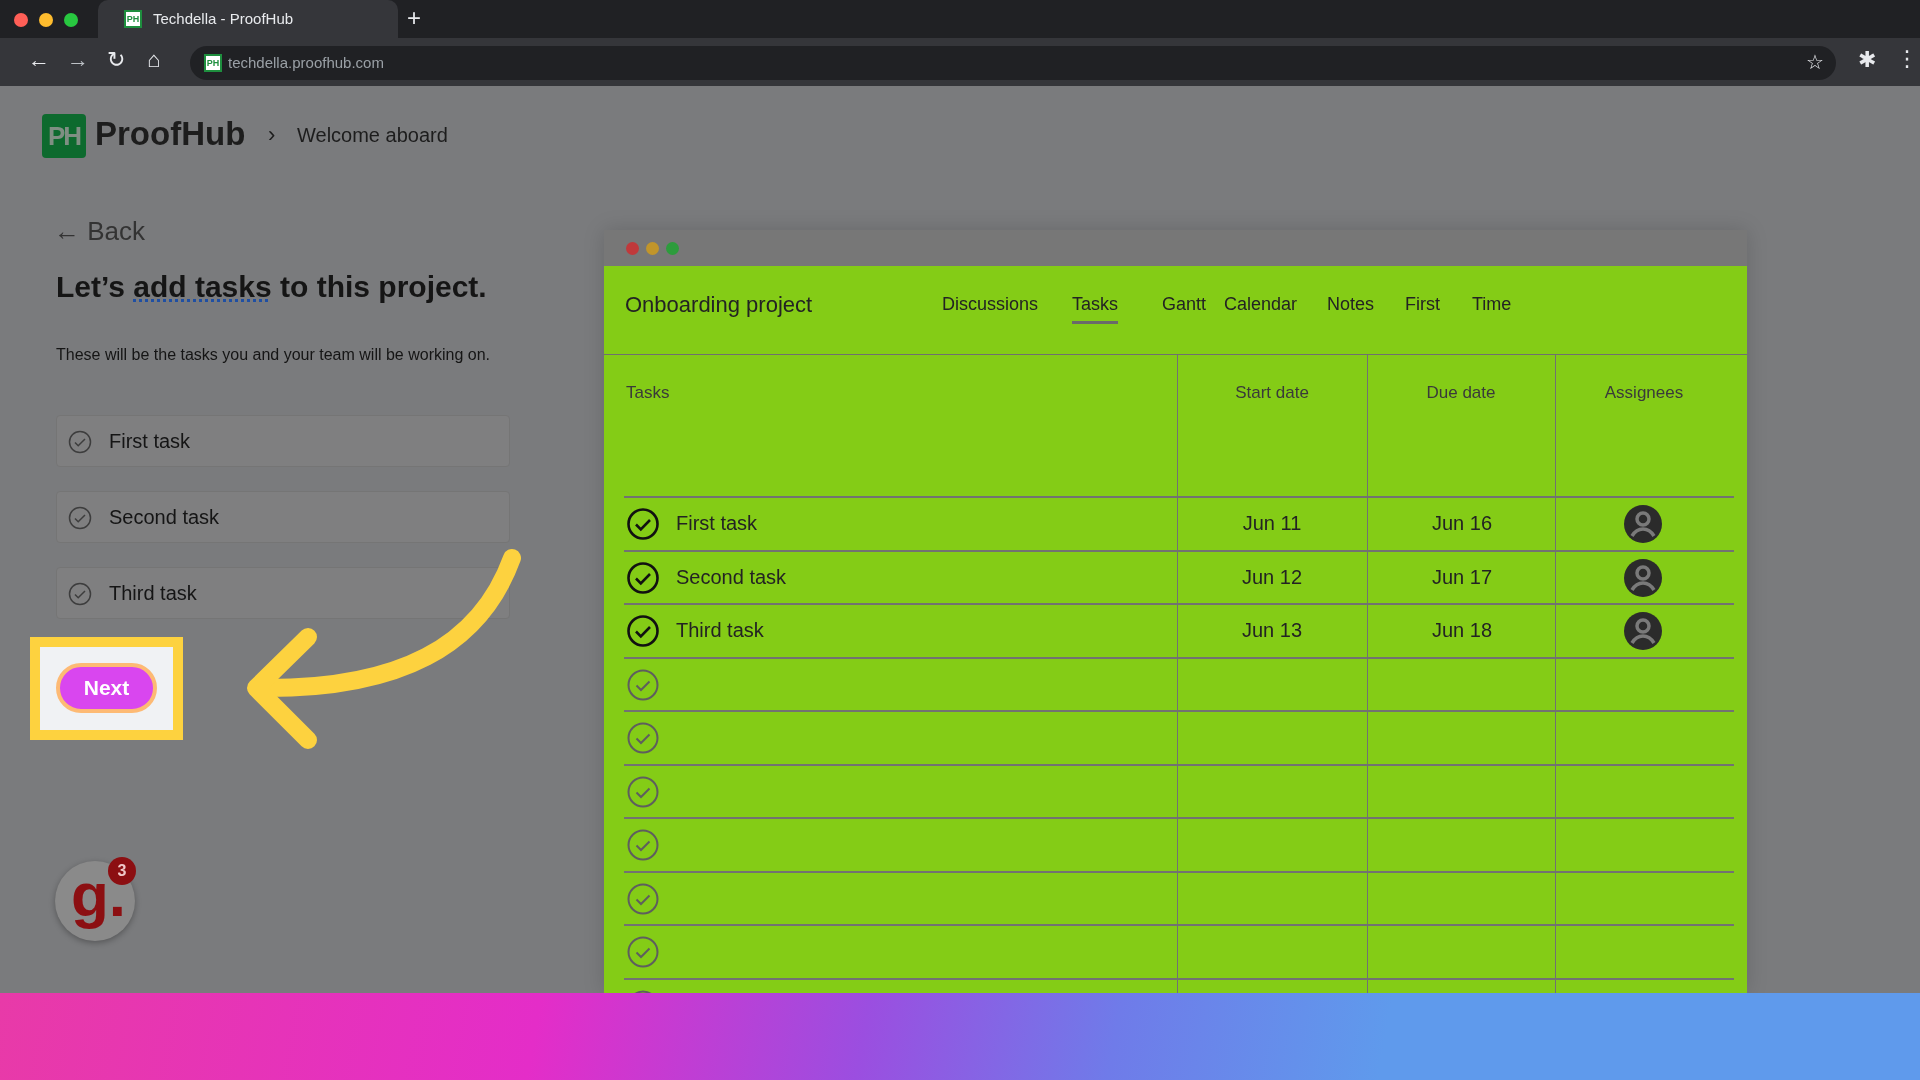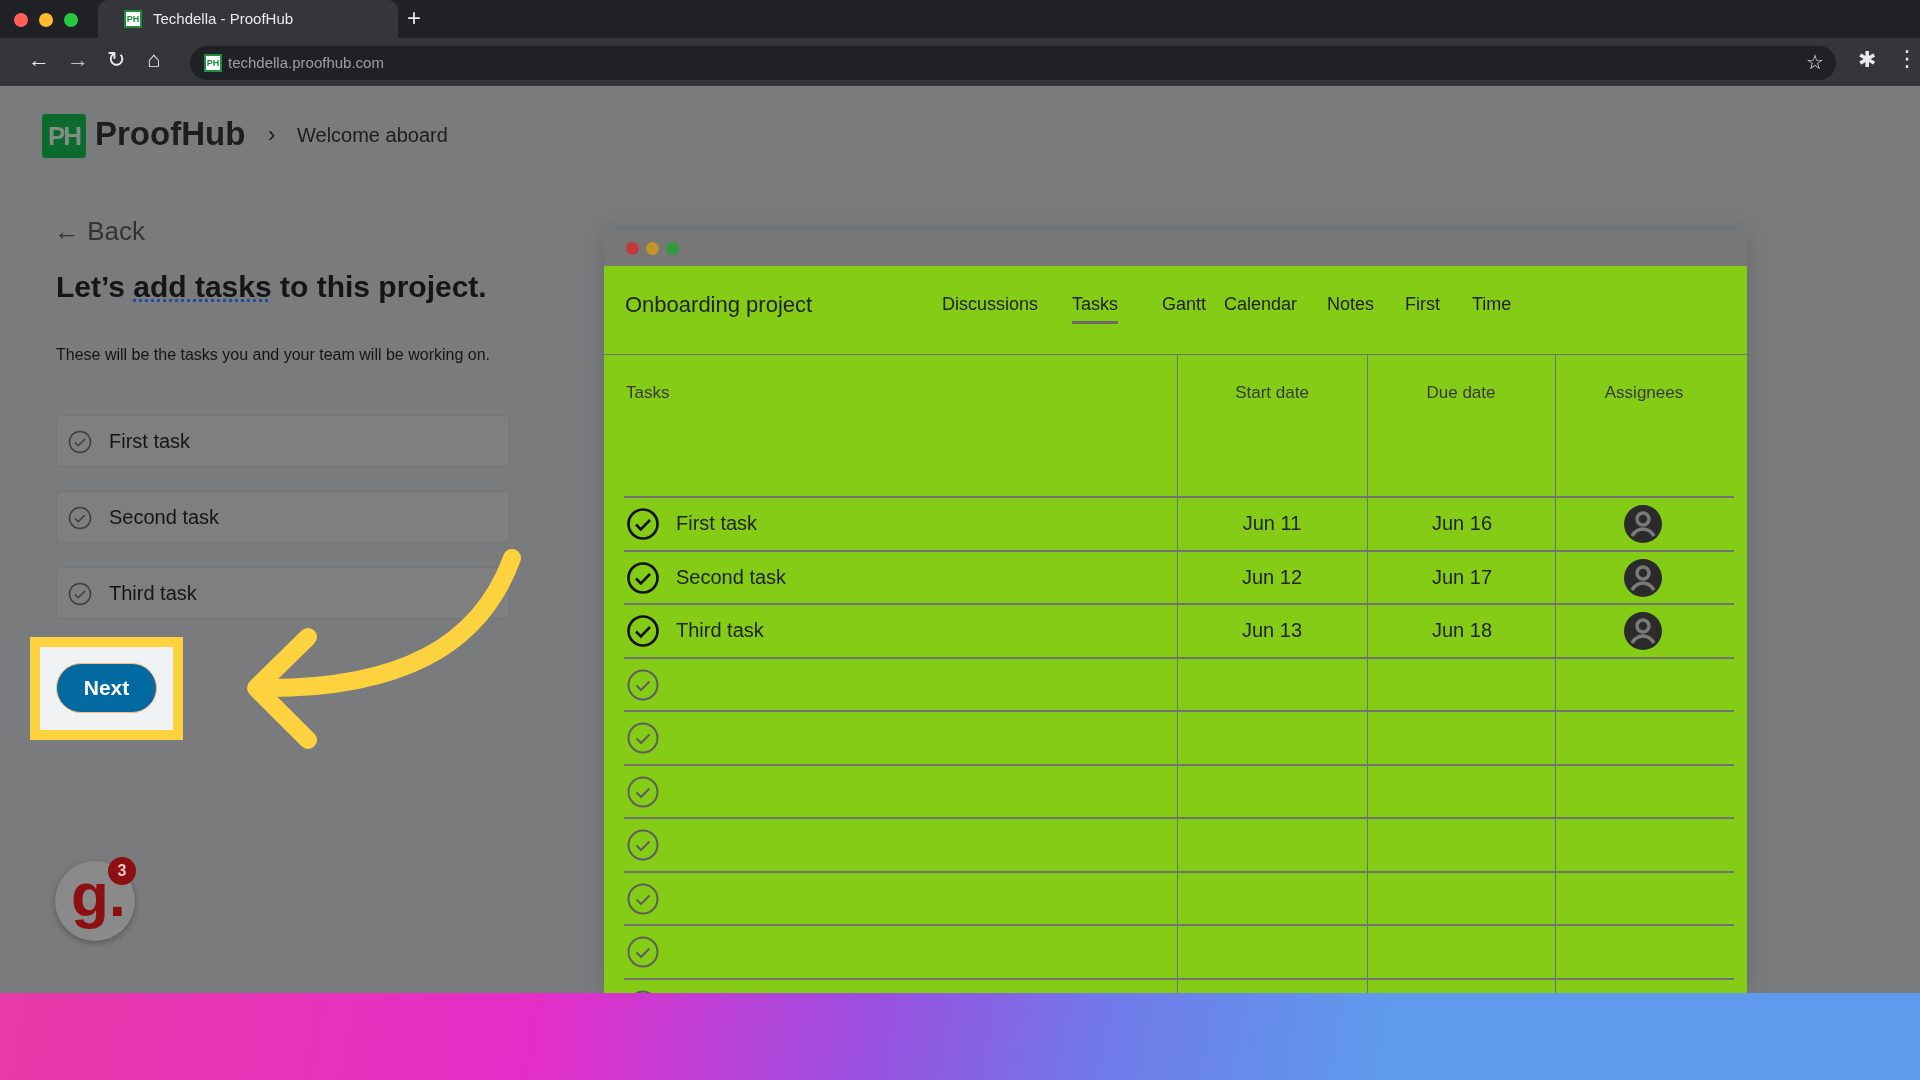--- a/index.html
+++ b/index.html
@@ -34,21 +34,21 @@
 
   .back { position: absolute; left: 54px; top: 130px; font-size: 26px; color: #333; }
   .heading { position: absolute; left: 56px; top: 184px; font-size: 30px; color: #151515; }
   .heading .u { text-decoration: underline dotted #1f4fa3; }
   .desc { position: absolute; left: 56px; top: 256px; width: 490px; font-size: 16px; line-height: 25px; color: #151515; }
   .task-input { position: absolute; left: 56px; width: 454px; height: 52px; background: #7f7f80; border: 1px solid #757575; border-radius: 4px; }
   .task-input .chk { position: absolute; left: 11px; top: 14px; width: 24px; height: 24px; }
   .task-input .txt { position: absolute; left: 52px; top: 14px; font-size: 20px; color: #151515; }
 
   .highlight { position: absolute; left: 30px; top: 551px; width: 153px; height: 103px; background: #f0f2f4; border: 10px solid #fdd23f; }
-  .next-btn { position: absolute; left: 56px; top: 577px; width: 101px; height: 50px; background: #0369a1; border-radius: 25px; border: 1px solid #fdba74; color: #fff; font-size: 21px; font-weight: bold; display:flex; align-items:center; justify-content:center; cursor: pointer; }
+  .next-btn { position: absolute; left: 56px; top: 577px; width: 101px; height: 50px; background: #d946ef; border-radius: 25px; border: 4px solid #fdba74; color: #fff; font-size: 21px; font-weight: bold; display:flex; align-items:center; justify-content:center; cursor: pointer; }
 
   .arrow { position: absolute; left: 0; top: 0; width: 600px; height: 907px; pointer-events: none; }
 
   .g-badge { position: absolute; left: 55px; top: 775px; width: 80px; height: 80px; border-radius: 50%; background: #8a8a8a; box-shadow: 0 2px 6px rgba(0,0,0,0.3); }
   .g-letter { position: absolute; left: 16px; top: 2px; font-size: 62px; font-weight: bold; color: #8c0f12; line-height: 64px; }
   .g-count { position: absolute; left: 108px; top: 771px; width: 28px; height: 28px; border-radius: 50%; background: #8c0f12; color: #f0c9c9; font-size: 16px; font-weight: bold; display:flex; align-items:center; justify-content:center; }
 
   
   .mock { position: absolute; left: 604px; top: 144px; width: 1143px; height: 763px; background: #84cc16; box-shadow: 0 0 20px rgba(0,0,0,0.15); overflow: hidden; }
   .mock-title { position: absolute; left: 0; top: 0; width: 100%; height: 36px; background: #777; }

